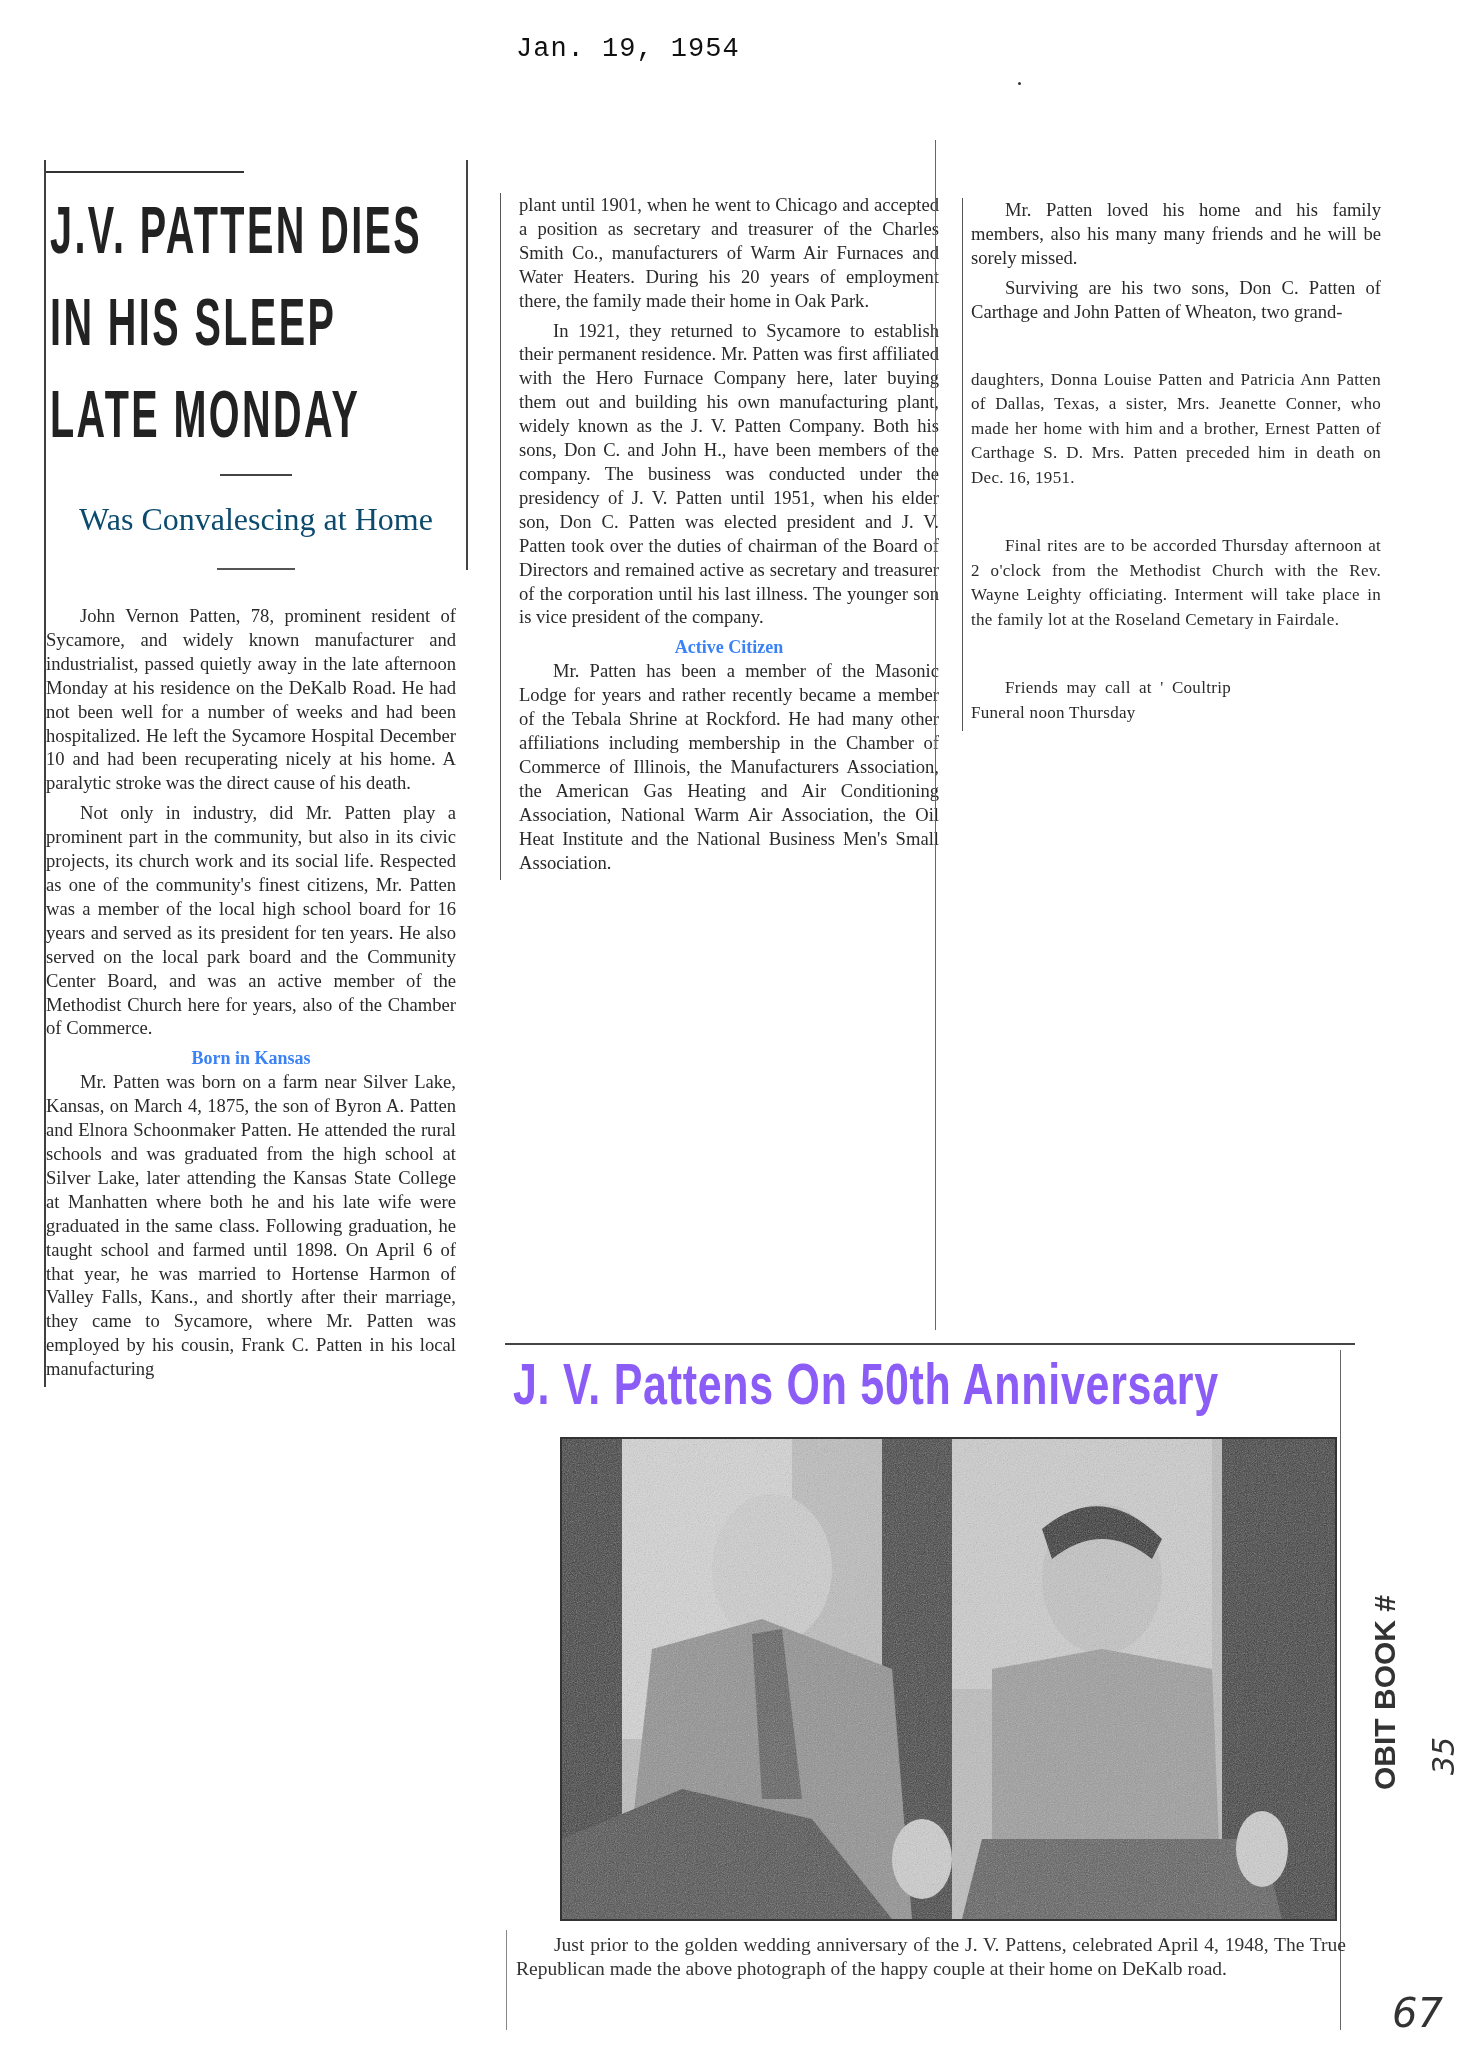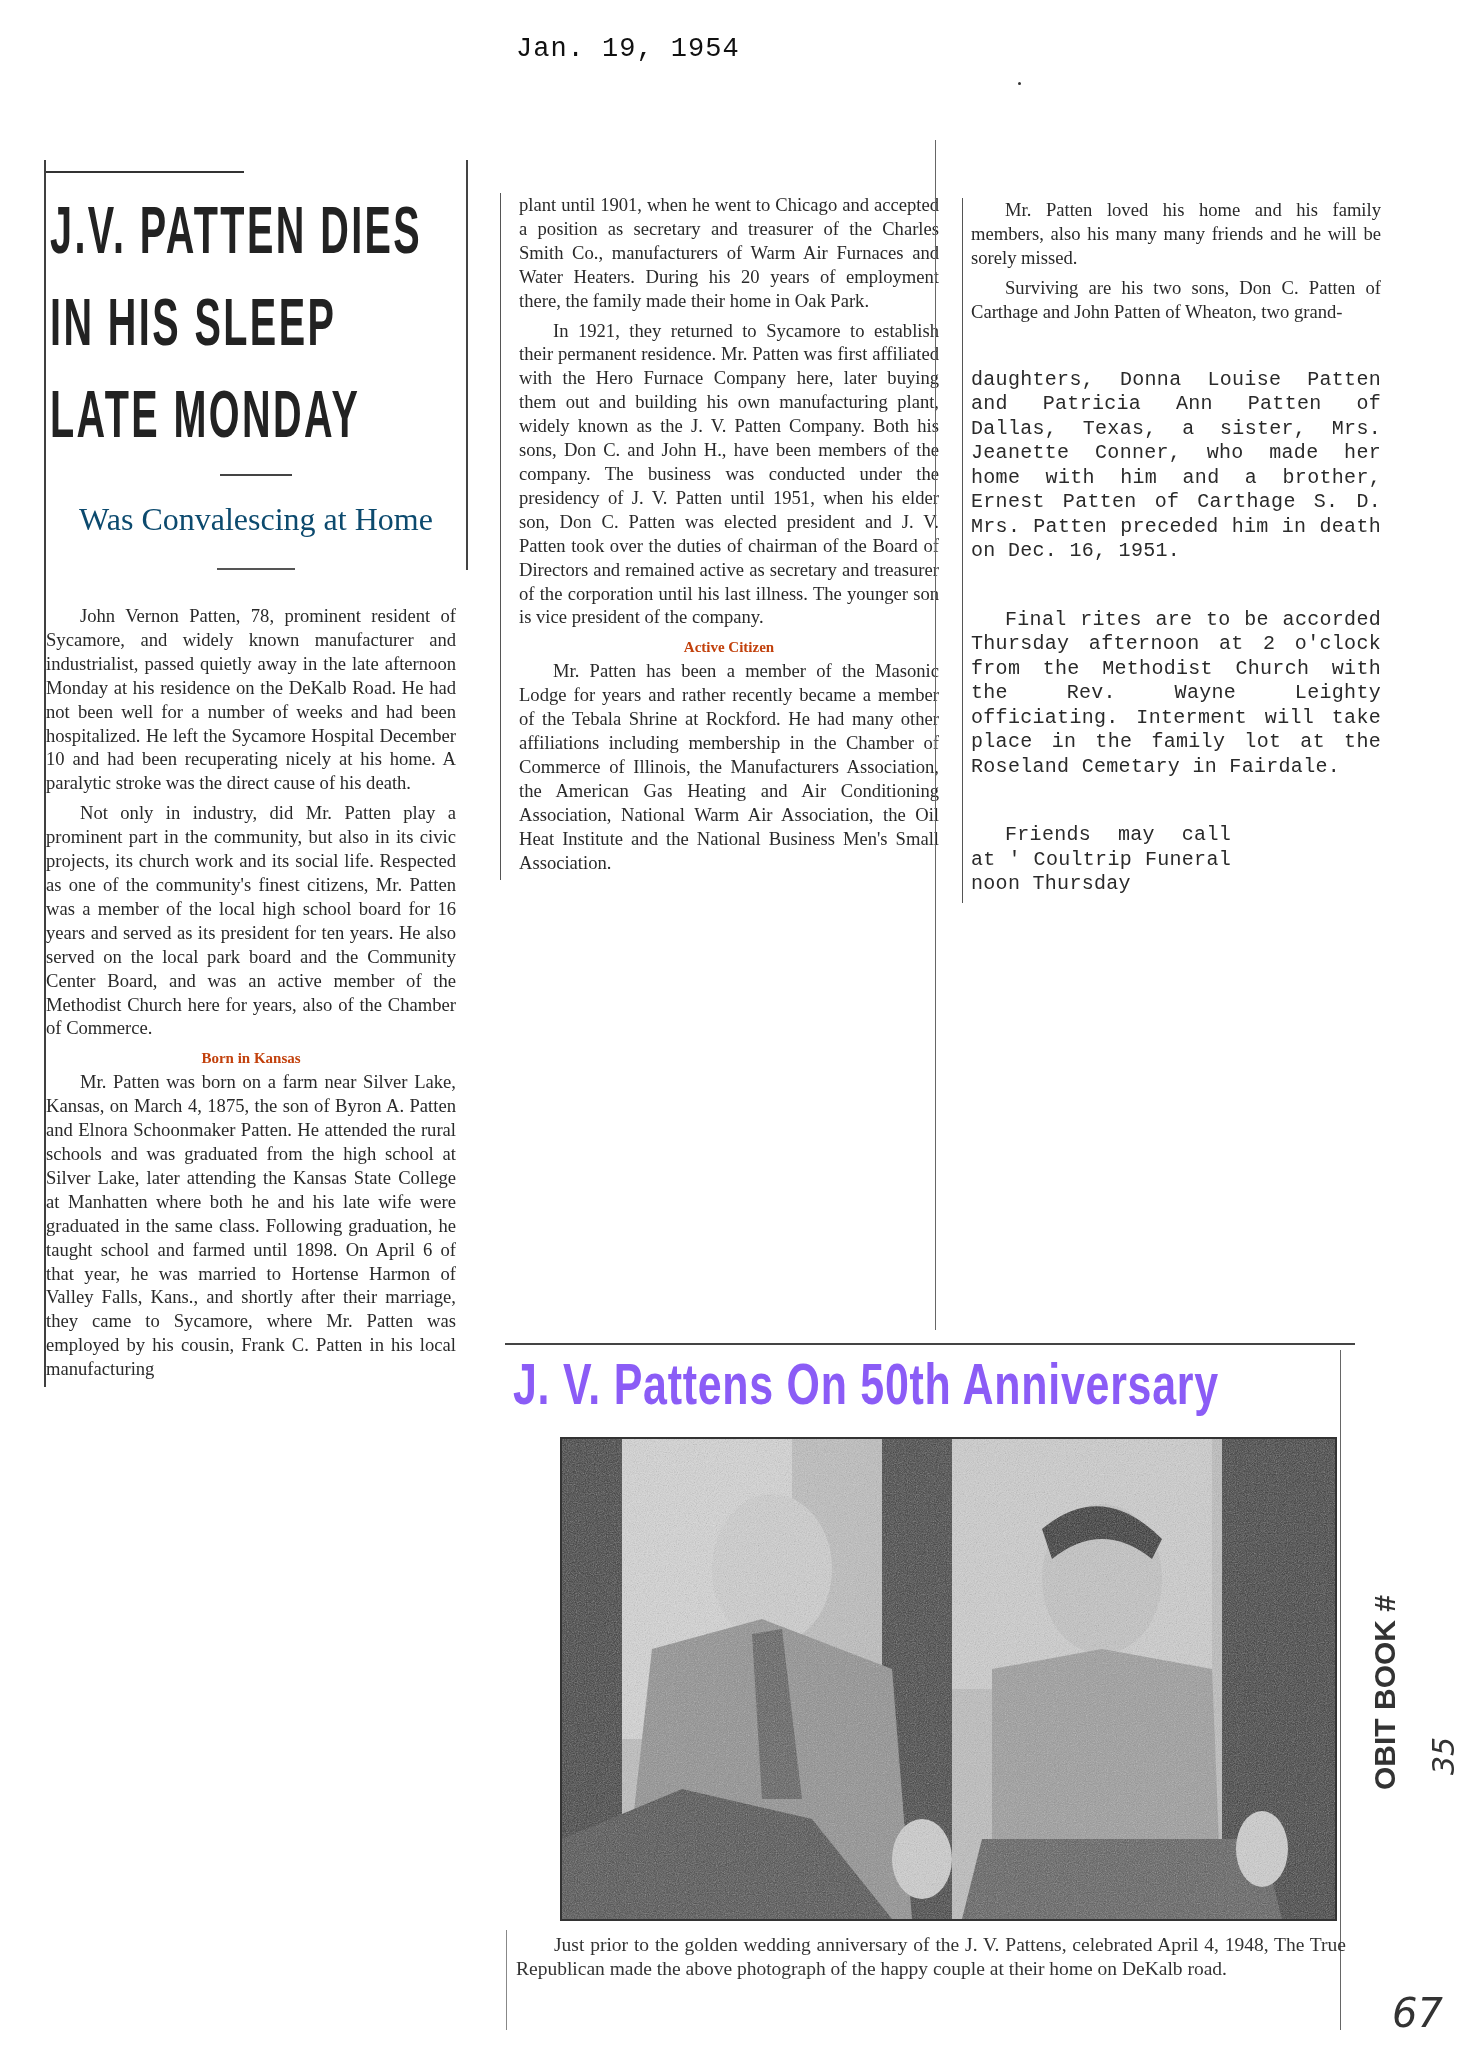--- a/index.html
+++ b/index.html
@@ -3,38 +3,38 @@
 <meta charset="utf-8">
 <style>
   html, body { margin: 0; padding: 0; background: #ffffff; }
   body { width: 1477px; height: 2065px; position: relative; overflow: hidden; color: #222; }
   .date-stamp { position: absolute; left: 516px; top: 34px; font-family: "Liberation Mono", "DejaVu Sans Mono", monospace; font-size: 27px; color: #111; letter-spacing: 1px; }
   .speck { position: absolute; width: 3px; height: 3px; background:#333; border-radius:50%; }
 
   .clip { position: absolute; font-family: "Liberation Serif", "DejaVu Serif", serif; color: #2a2a2a; }
   .col p { margin: 0 0 6px 0; text-indent: 34px; text-align: justify; font-size: 18.6px; line-height: 23.9px; }
   .col p.noindent { text-indent: 0; }
-  .subhead { text-align: center; font-weight: bold; font-size: 15px; line-height: 24px; margin: 0; color:#c2410c; }
+  .subhead { text-align: center; font-weight: bold; font-size: 18px; line-height: 24px; margin: 0; color:#3b82f6; }
 
   
   #col1 { left: 44px; top: 160px; width: 410px; border-left: 2px solid #404040; padding-left: 0; }
   .top-rule { position: absolute; left: 44px; top: 171px; width: 200px; height: 2px; background:#333; }
   .headline { font-family: "Liberation Sans", "DejaVu Sans", sans-serif; font-weight: bold; font-size: 66px; line-height: 92px; letter-spacing: 4px; color:#222; transform: scaleX(0.6); transform-origin: left; white-space: nowrap; margin: 0 0 0 4px; }
   .headline-wrap { width: 420px; border-right: 2px solid #444; padding-top: 24px; }
   .deck-rule { width: 72px; height: 2px; background: #444; margin: 14px auto 22px auto; }
   .deck { text-align: center; font-size: 32px; line-height: 42px; color: #0c4a6e; margin: 0 6px; }
   .deck-rule2 { width: 78px; height: 1px; background: #555; margin: 28px auto 34px auto; border-top: 1px dashed #555; }
 
   
   #col2 { left: 500px; top: 193px; width: 420px; border-left: 1.5px solid #555; padding-left: 18px; }
   #col2-border { position:absolute; left: 935px; top: 140px; width: 0; height: 1190px; border-right: 1.5px solid #666; }
 
   
   #col3 { left: 962px; top: 198px; width: 410px; padding-left: 8px; border-left: 1.5px solid #555; }
-  #col3 .typed p { font-family: Liberation Mono, monospace; font-size: 20px; line-height: 24.5px; letter-spacing: 0.3px; text-align: justify; margin-top: 44px; }
+  #col3 .typed p { font-family: Liberation Serif, serif; font-size: 17px; line-height: 24.5px; letter-spacing: 0.3px; text-align: justify; margin-top: 44px; }
 
   
   .rule2 { position: absolute; left: 505px; top: 1343px; width: 850px; height: 2px; background:#444; }
   .anniv-head { position: absolute; left: 513px; top: 1344px; width: 860px; font-family: "Liberation Sans", "DejaVu Sans", sans-serif; font-weight: bold; font-size: 58px; line-height: 80px; color: #8b5cf6; letter-spacing: 1px; white-space: nowrap; }
   .anniv-head span { display:inline-block; transform: scaleX(0.74); transform-origin: left; }
   .photo { position: absolute; left: 560px; top: 1437px; width: 773px; height: 480px; overflow: hidden; border: 2px solid #333; }
   .caption { position: absolute; left: 516px; top: 1933px; width: 830px; font-family: "Liberation Serif","DejaVu Serif", serif; font-size: 19.5px; line-height: 24px; color:#333; }
   .caption p { margin: 0; text-indent: 38px; text-align: justify; }
   .anniv-border { position:absolute; left: 1340px; top: 1350px; width:0; height: 680px; border-right: 1.5px solid #666; }
   .anniv-border-l { position:absolute; left: 506px; top: 1930px; width:0; height: 100px; border-right: 1.5px solid #888; }

